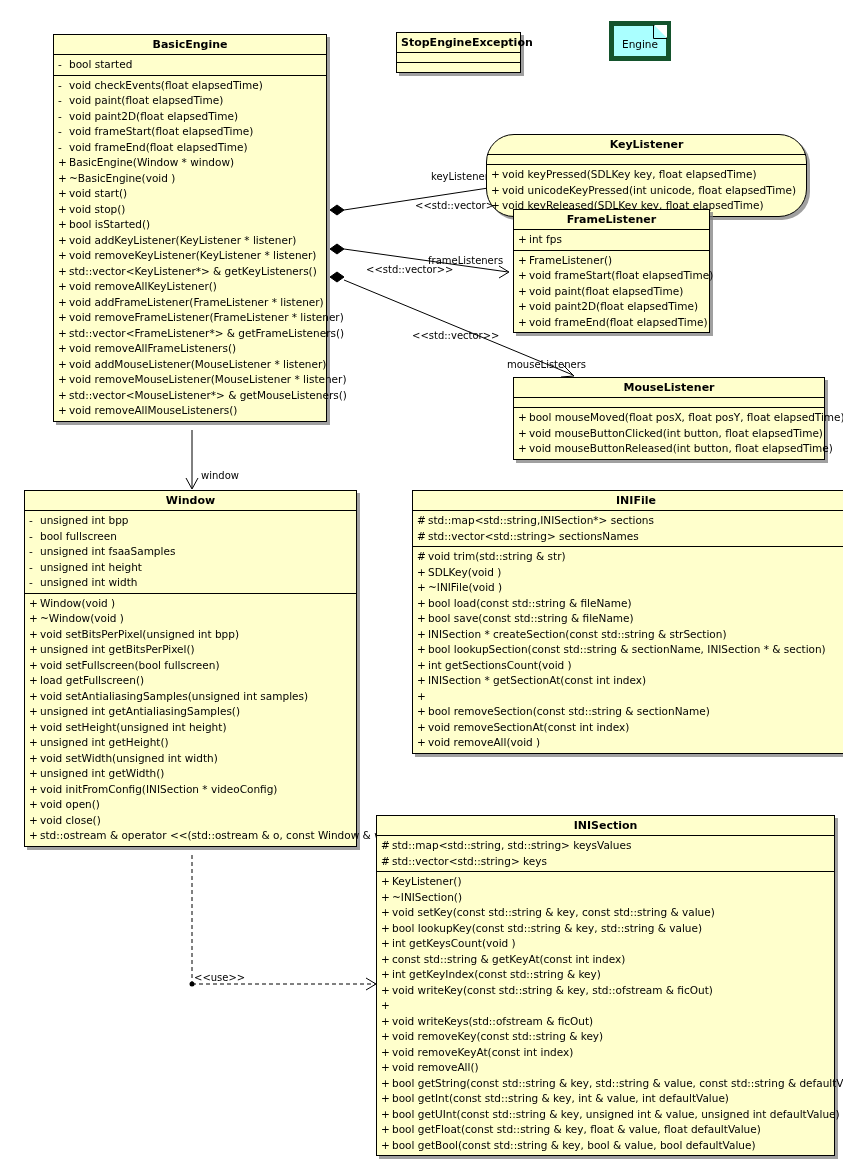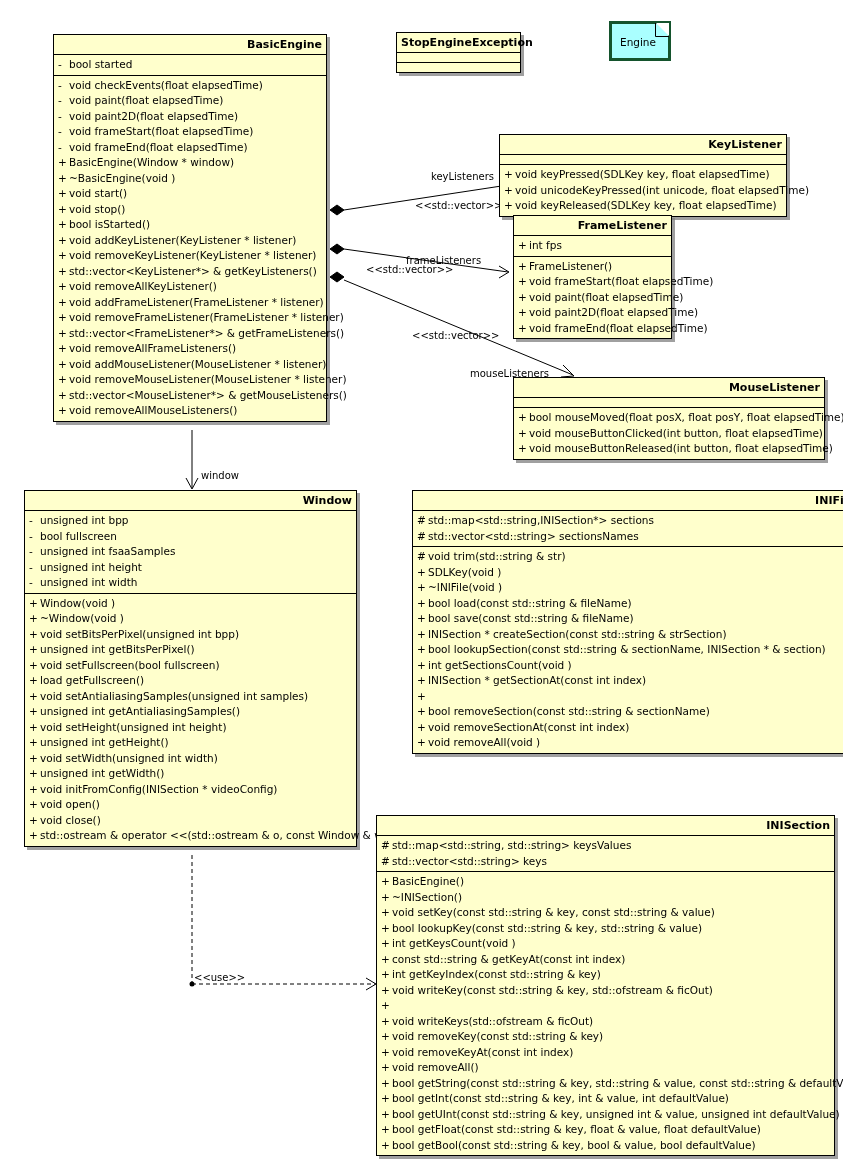--- a/index.html
+++ b/index.html
@@ -31,21 +31,21 @@
   .uml-class {
     position: absolute;
     background: #ffffcc;
     border: 1px solid #000000;
     box-shadow: 3px 3px 0 rgba(128,128,128,0.75);
     box-sizing: border-box;
     font-size: 10.5px;
     color: #000000;
   }
   .uml-title {
-    text-align: right;
+    text-align: center;
     font-weight: bold;
     font-size: 11px;
     padding: 3px 4px 3px 4px;
     border-bottom: 1px solid #000000;
     line-height: 13px;
   }
   .uml-compartment {
     border-bottom: 1px solid #000000;
     padding: 2px 0 2px 0;
   }
@@ -69,21 +69,21 @@
     text-align: left;
     font-size: 10.5px;
   }
   .uml-sig {
     font-size: 10.5px;
   }
   
   .uml-note {
     position: absolute;
     background: #aaffff;
-    border: 3px solid #14532d;
+    border: 5px solid #14532d;
     box-sizing: border-box;
     font-size: 10.5px;
     color: #000000;
     text-decoration: underline;
   }
   .uml-note .note-label {
     position: absolute;
     left: 8px;
     top: 12px;
   }
@@ -137,24 +137,24 @@
 
     <line x1="192" y1="855" x2="192" y2="984" stroke="#000000" stroke-width="1" stroke-dasharray="4,3"></line>
     <circle cx="192" cy="984" r="2.5" fill="#000000"></circle>
     <line x1="192" y1="984" x2="375" y2="984" stroke="#000000" stroke-width="1" stroke-dasharray="4,3"></line>
     <polyline points="366,978 376,984 366,990" fill="none" stroke="#000000" stroke-width="1"></polyline>
   </svg>
 
   <div class="edge-label" style="left:431px; top:171px;">keyListeners</div>
   <div class="edge-label" style="left:415px; top:200px;">&lt;&lt;std::vector&gt;&gt;</div>
 
-  <div class="edge-label" style="left:406px; top:255px;">frameListeners</div>
+  <div class="edge-label" style="left:428px; top:255px;">frameListeners</div>
   <div class="edge-label" style="left:366px; top:264px;">&lt;&lt;std::vector&gt;&gt;</div>
 
-  <div class="edge-label" style="left:470px; top:359px;margin-top:9px;">mouseListeners</div>
+  <div class="edge-label" style="left:507px; top:359px;">mouseListeners</div>
   <div class="edge-label" style="left:412px; top:330px;">&lt;&lt;std::vector&gt;&gt;</div>
 
   <div class="edge-label" style="left:201px; top:470px;">window</div>
 
   <div class="edge-label" style="left:194px; top:972px;">&lt;&lt;use&gt;&gt;</div>
 
   <div class="uml-class" id="cls-basic-engine" style="left:53px; top:34px; width:274px;">
     <div class="uml-title">BasicEngine</div>
     <div class="uml-compartment">
         <div class="uml-row">
@@ -261,40 +261,40 @@
   </div>
 
   <div class="uml-note" id="note-engine" style="left:609px; top:21px; width:62px; height:40px;">
     <div class="note-label">Engine</div>
     <div class="note-fold"></div>
     <svg class="note-fold-line" viewBox="0 0 19 19">
       <polyline points="5.5,0 5.5,13.5 19,13.5" fill="none" stroke="#000000" stroke-width="1" transform="translate(0,0)"></polyline>
     </svg>
   </div>
 
-  <div class="uml-class" id="cls-key-listener" style="left:499px; top:134px; width:288px;">
+  <div class="uml-class" id="cls-key-listener" style="left:486px; top:134px; width:321px;border-radius:28px;">
     <div class="uml-title">KeyListener</div>
     <div class="uml-compartment empty"></div>
     <div class="uml-compartment">
         <div class="uml-row">
           <span class="uml-vis">+</span>
           <span class="uml-sig">void keyPressed(SDLKey key, float elapsedTime)</span>
         </div>
         <div class="uml-row">
           <span class="uml-vis">+</span>
           <span class="uml-sig">void unicodeKeyPressed(int unicode, float elapsedTime)</span>
         </div>
         <div class="uml-row">
           <span class="uml-vis">+</span>
           <span class="uml-sig">void keyReleased(SDLKey key, float elapsedTime)</span>
         </div>
       </div>
   </div>
 
-  <div class="uml-class" id="cls-frame-listener" style="left:513px; top:215px; width:159px;">
+  <div class="uml-class" id="cls-frame-listener" style="left:513px; top:209px; width:197px;">
     <div class="uml-title">FrameListener</div>
     <div class="uml-compartment">
         <div class="uml-row">
           <span class="uml-vis">+</span>
           <span class="uml-sig">int fps</span>
         </div>
       </div>
     <div class="uml-compartment">
         <div class="uml-row">
           <span class="uml-vis">+</span>
@@ -505,21 +505,21 @@
           <span class="uml-sig">std::map&lt;std::string, std::string&gt; keysValues</span>
         </div>
         <div class="uml-row">
           <span class="uml-vis">#</span>
           <span class="uml-sig">std::vector&lt;std::string&gt; keys</span>
         </div>
       </div>
     <div class="uml-compartment">
         <div class="uml-row">
           <span class="uml-vis">+</span>
-          <span class="uml-sig">BasicEngine()</span>
+          <span class="uml-sig">KeyListener()</span>
         </div>
         <div class="uml-row">
           <span class="uml-vis">+</span>
           <span class="uml-sig">~INISection()</span>
         </div>
         <div class="uml-row">
           <span class="uml-vis">+</span>
           <span class="uml-sig">void setKey(const std::string &amp; key, const std::string &amp; value)</span>
         </div>
         <div class="uml-row">

